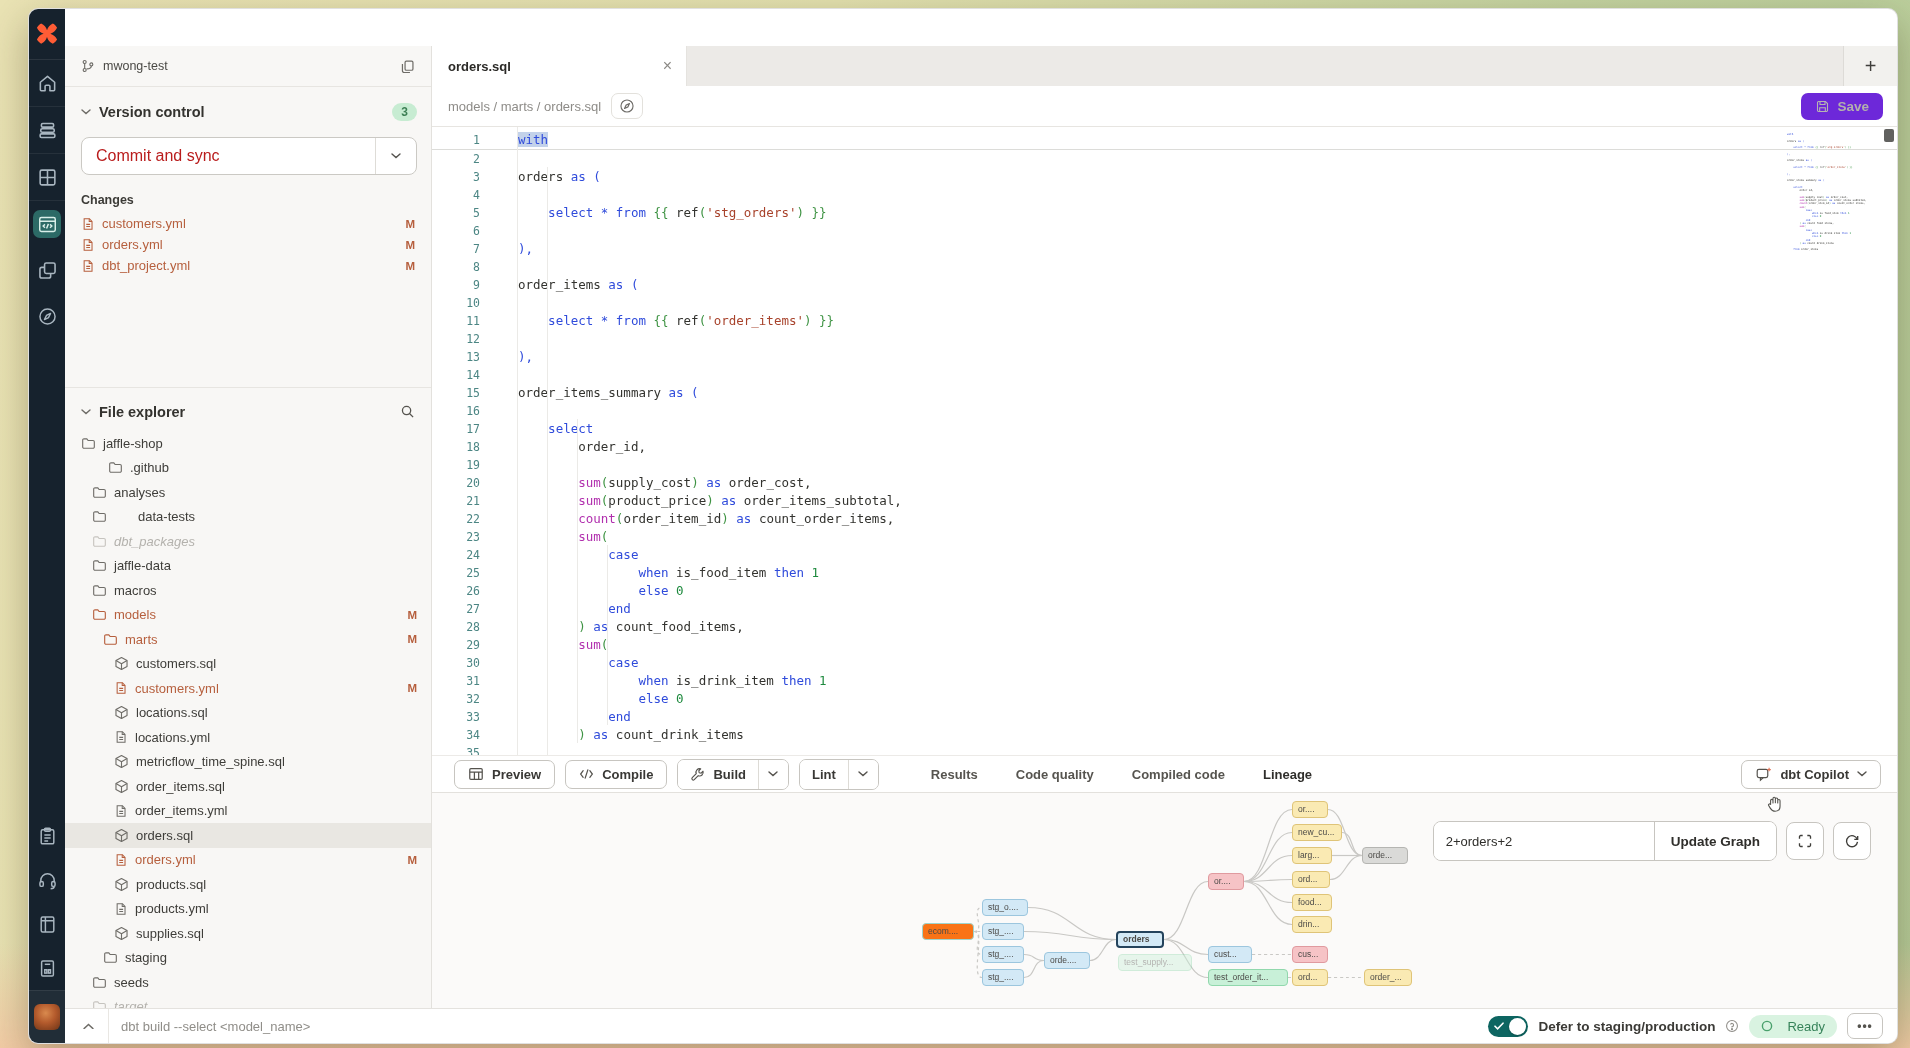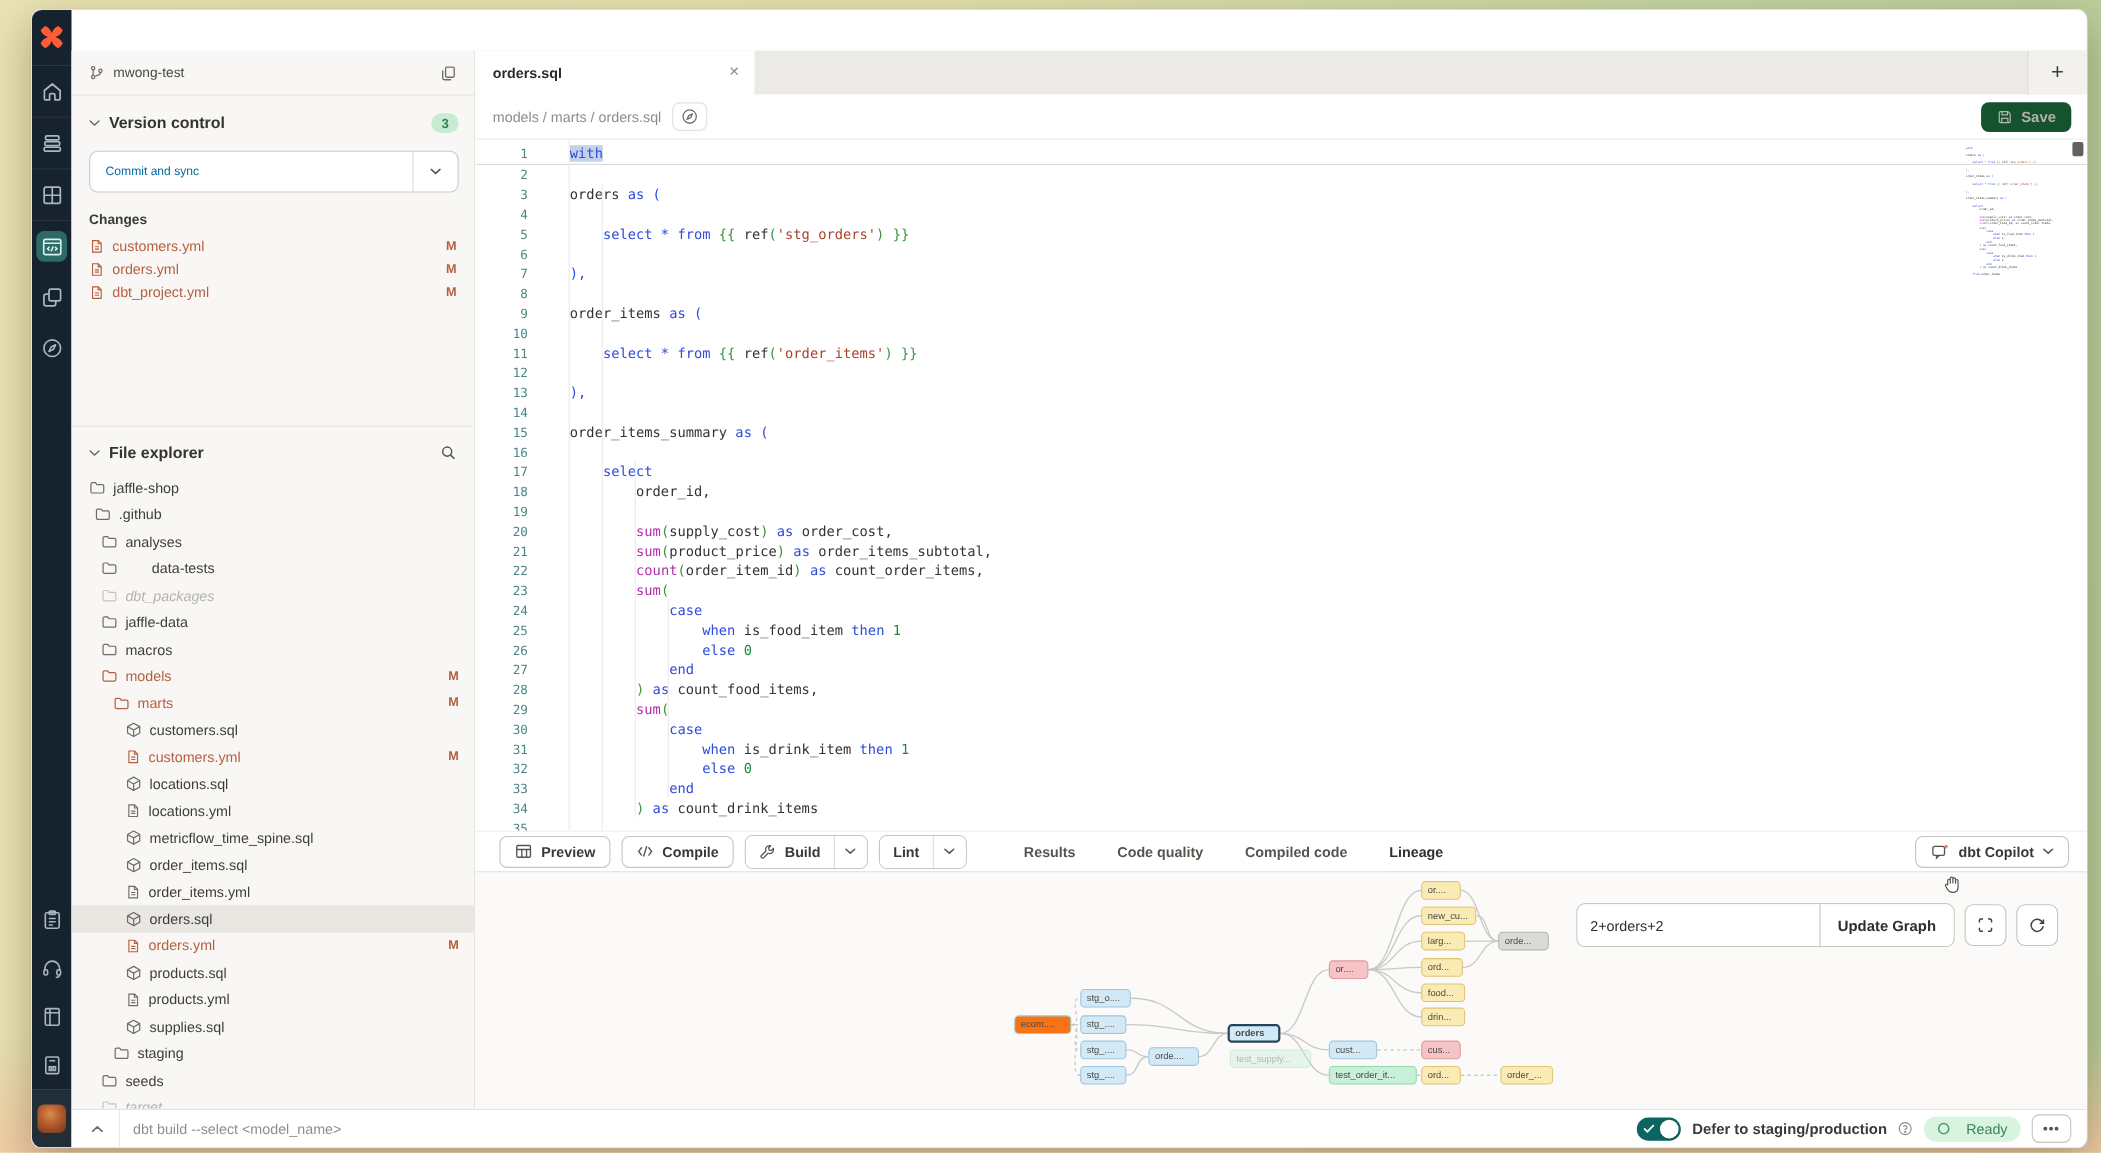--- a/index.html
+++ b/index.html
@@ -30,21 +30,21 @@
   .sidebar{width:366px;flex:0 0 366px;background:#f8f7f5;border-right:1px solid #e3e1dd;display:flex;flex-direction:column;font-size:13px;color:#3e3d39;}
   .branch-header{height:40px;flex:0 0 40px;display:flex;align-items:center;gap:8px;padding:0 14px 0 16px;border-bottom:1px solid #e7e5e1;color:#4a4945;font-size:12.5px;}
   .branch-header .icn{color:#6e6c67;display:flex;}
   .bh-copy{margin-left:auto;color:#6e6c67;display:flex;background:none;border:none;padding:2px;}
   .vc{height:300px;flex:0 0 300px;border-bottom:1px solid #e7e5e1;}
   .section-h{display:flex;align-items:center;gap:8px;padding:16px 14px 0 16px;}
   .section-h .chev{color:#6e6c67;display:flex;}
   .section-title{font-weight:700;font-size:14.5px;color:#34332f;}
   .vc-badge{margin-left:auto;background:#c7ecd2;color:#3c7f54;font-weight:600;font-size:12px;padding:2px 9px;border-radius:11px;}
   .commit-btn{margin:16px 14px 0 16px;width:calc(100% - 30px);height:38px;display:flex;align-items:center;background:#fff;border:1px solid #cbc9c4;border-radius:8px;padding:0;font-family:inherit;}
-  .commit-label{padding-left:14px;font-size:11px;color:#0369a1;}
+  .commit-label{padding-left:14px;font-size:16px;color:#b91c1c;}
   .commit-arrow{margin-left:auto;width:40px;align-self:stretch;display:flex;align-items:center;justify-content:center;border-left:1px solid #dedcd7;color:#55534e;}
   .changes-label{margin:18px 0 6px 16px;font-weight:700;font-size:12.5px;color:#3c3b37;}
   .change-row{display:flex;align-items:center;gap:7px;padding:3px 16px;color:#b65f3d;cursor:pointer;}
   .change-row .icn{display:flex;color:#b65f3d;}
   .m-badge{margin-left:auto;font-weight:700;font-size:11.5px;color:#b65f3d;}
   .fe{flex:1;display:flex;flex-direction:column;min-height:0;}
   .fe .section-h{padding-top:14px;}
   .fe-search{margin-left:auto;color:#55534e;display:flex;background:none;border:none;padding:2px;}
   .tree{margin-top:10px;overflow:hidden;}
   .tree-row{display:flex;align-items:center;gap:7px;height:24.5px;padding-right:14px;cursor:pointer;}
@@ -58,21 +58,21 @@
   .main{flex:1;display:flex;flex-direction:column;min-width:0;background:#fff;}
   .tabstrip{height:40px;flex:0 0 40px;display:flex;background:#eceae7;}
   .tab{width:224px;background:#fff;display:flex;align-items:center;padding:0 14px 0 16px;border-right:1px solid #e5e3df;}
   .tab-title{font-weight:600;font-size:13px;color:#2b2a27;}
   .tab-close{margin-left:auto;color:#8b8985;font-size:16px;cursor:pointer;line-height:1;}
   .strip-fill{flex:1;}
   .newtab{width:54px;border:none;border-left:1px solid #dddbd7;background:#f2f1ee;font-size:20px;color:#3f3e3b;font-family:inherit;}
   .crumbrow{height:40px;flex:0 0 40px;display:flex;align-items:center;padding-left:16px;border-bottom:1px solid #e7e5e1;background:#fff;}
   .crumb{color:#8e8c88;font-size:13px;}
   .crumb-action{margin-left:10px;width:32px;height:26px;display:flex;align-items:center;justify-content:center;border:1px solid #e3e1dc;border-radius:7px;background:#fff;color:#6f6d69;}
-  .save-btn{margin-left:auto;margin-right:14px;display:flex;align-items:center;gap:7px;padding:6px 14px;border:none;border-radius:7px;background:#14532d;color:#b3b1ad;font-weight:600;font-size:13.5px;font-family:inherit;}
+  .save-btn{margin-left:auto;margin-right:14px;display:flex;align-items:center;gap:7px;padding:6px 14px;border:none;border-radius:7px;background:#6d28d9;color:#b3b1ad;font-weight:600;font-size:13.5px;font-family:inherit;}
   .save-btn .icn{display:flex;color:#b7b5b1;}
   
   .editor{flex:1;position:relative;overflow:hidden;background:#fff;font-family:"DejaVu Sans Mono",monospace;}
   #code-lines{padding-top:4px;}
   .line{display:flex;height:18px;line-height:18px;font-size:12.5px;}
   .line.cur{border-bottom:1px solid #dcdcd9;}
   .ln{flex:0 0 48px;text-align:right;color:#4c8684;font-size:11.5px;}
   .code-pre{margin-left:38px;white-space:pre;}
   .kw{color:#2f4bdb}.fn{color:#b12fae}.str{color:#a8432c}.num{color:#1e8a3e}
   .jj{color:#3e9343}.pg{color:#3e9343}.tx{color:#33332f}
@@ -336,21 +336,21 @@
             </div>
             <div class="tree" id="file-tree">
                 <div class="tree-row" style="padding-left: 16px;">
                   <span class="icn">
                     <svg viewBox="0 0 16 16" width="15" fill="none" stroke="currentColor" stroke-width="1.2">
                       <path d="M1.8 4.4a1.4 1.4 0 0 1 1.4-1.4h3l1.4 1.8h5.2a1.4 1.4 0 0 1 1.4 1.4v5.4a1.4 1.4 0 0 1-1.4 1.4H3.2a1.4 1.4 0 0 1-1.4-1.4z"></path>
                     </svg>
                   </span>
                   <span>jaffle-shop</span>
                 </div>
-                <div class="tree-row" style="padding-left: 21px;">
+                <div class="tree-row" style="padding-left: 43px;">
                   <span class="icn">
                     <svg viewBox="0 0 16 16" width="15" fill="none" stroke="currentColor" stroke-width="1.2">
                       <path d="M1.8 4.4a1.4 1.4 0 0 1 1.4-1.4h3l1.4 1.8h5.2a1.4 1.4 0 0 1 1.4 1.4v5.4a1.4 1.4 0 0 1-1.4 1.4H3.2a1.4 1.4 0 0 1-1.4-1.4z"></path>
                     </svg>
                   </span>
                   <span>.github</span>
                 </div>
                 <div class="tree-row" style="padding-left: 27px;">
                   <span class="icn">
                     <svg viewBox="0 0 16 16" width="15" fill="none" stroke="currentColor" stroke-width="1.2">

